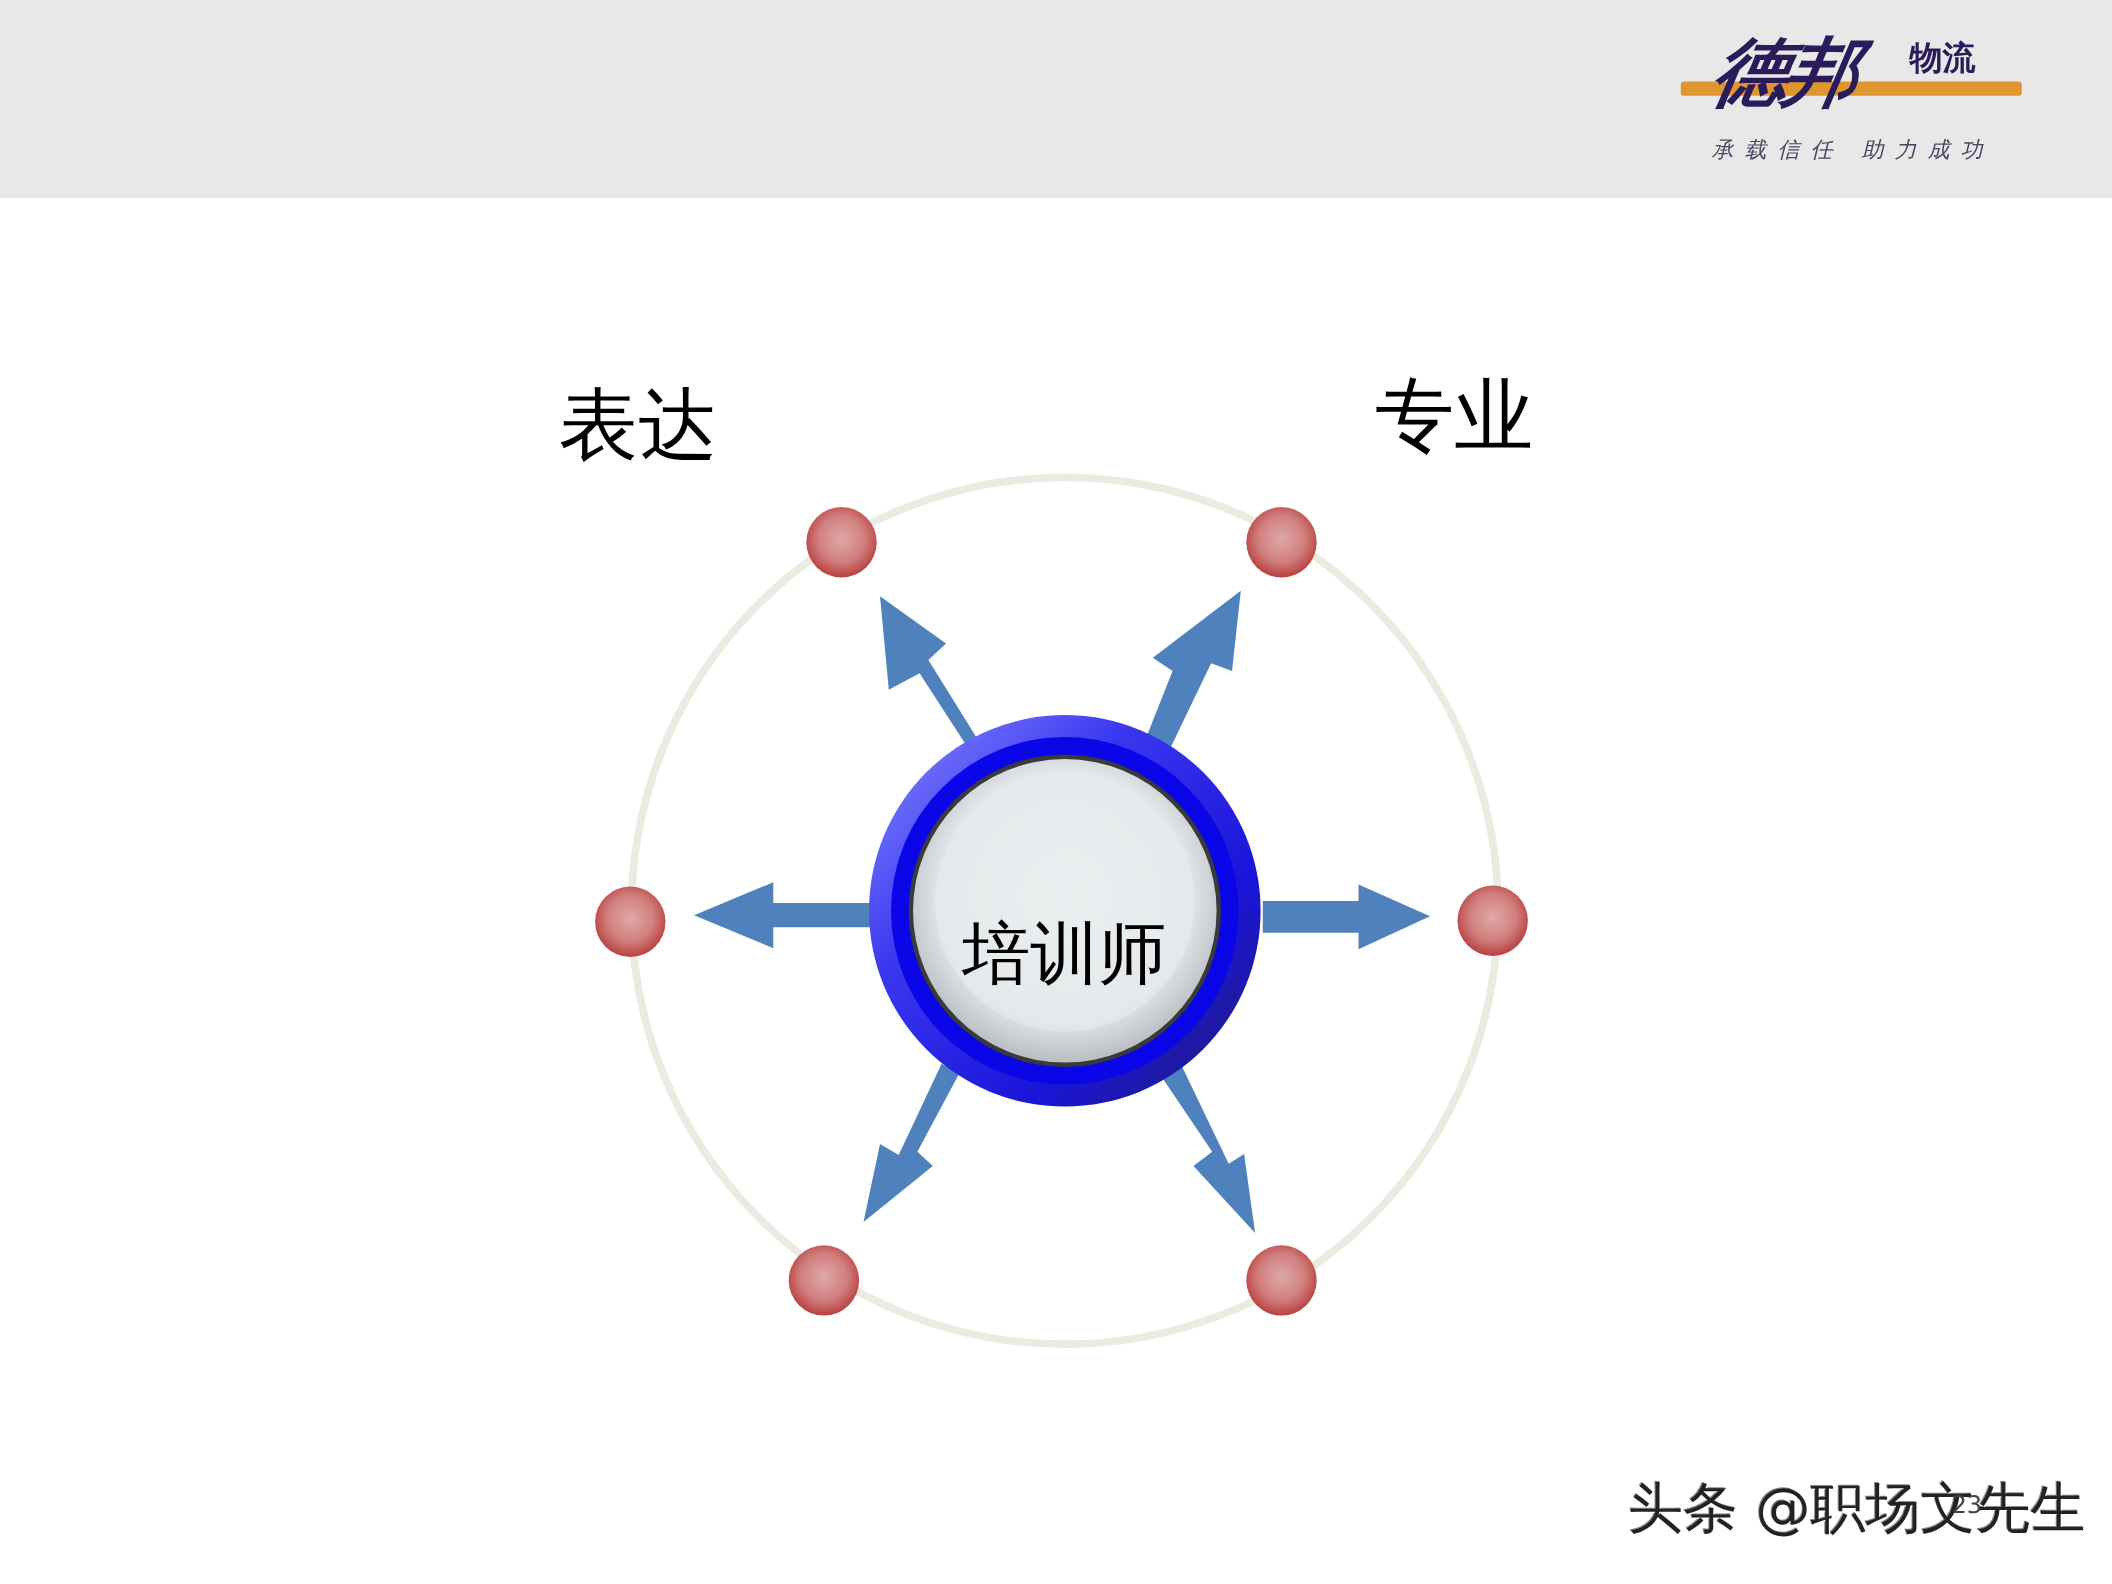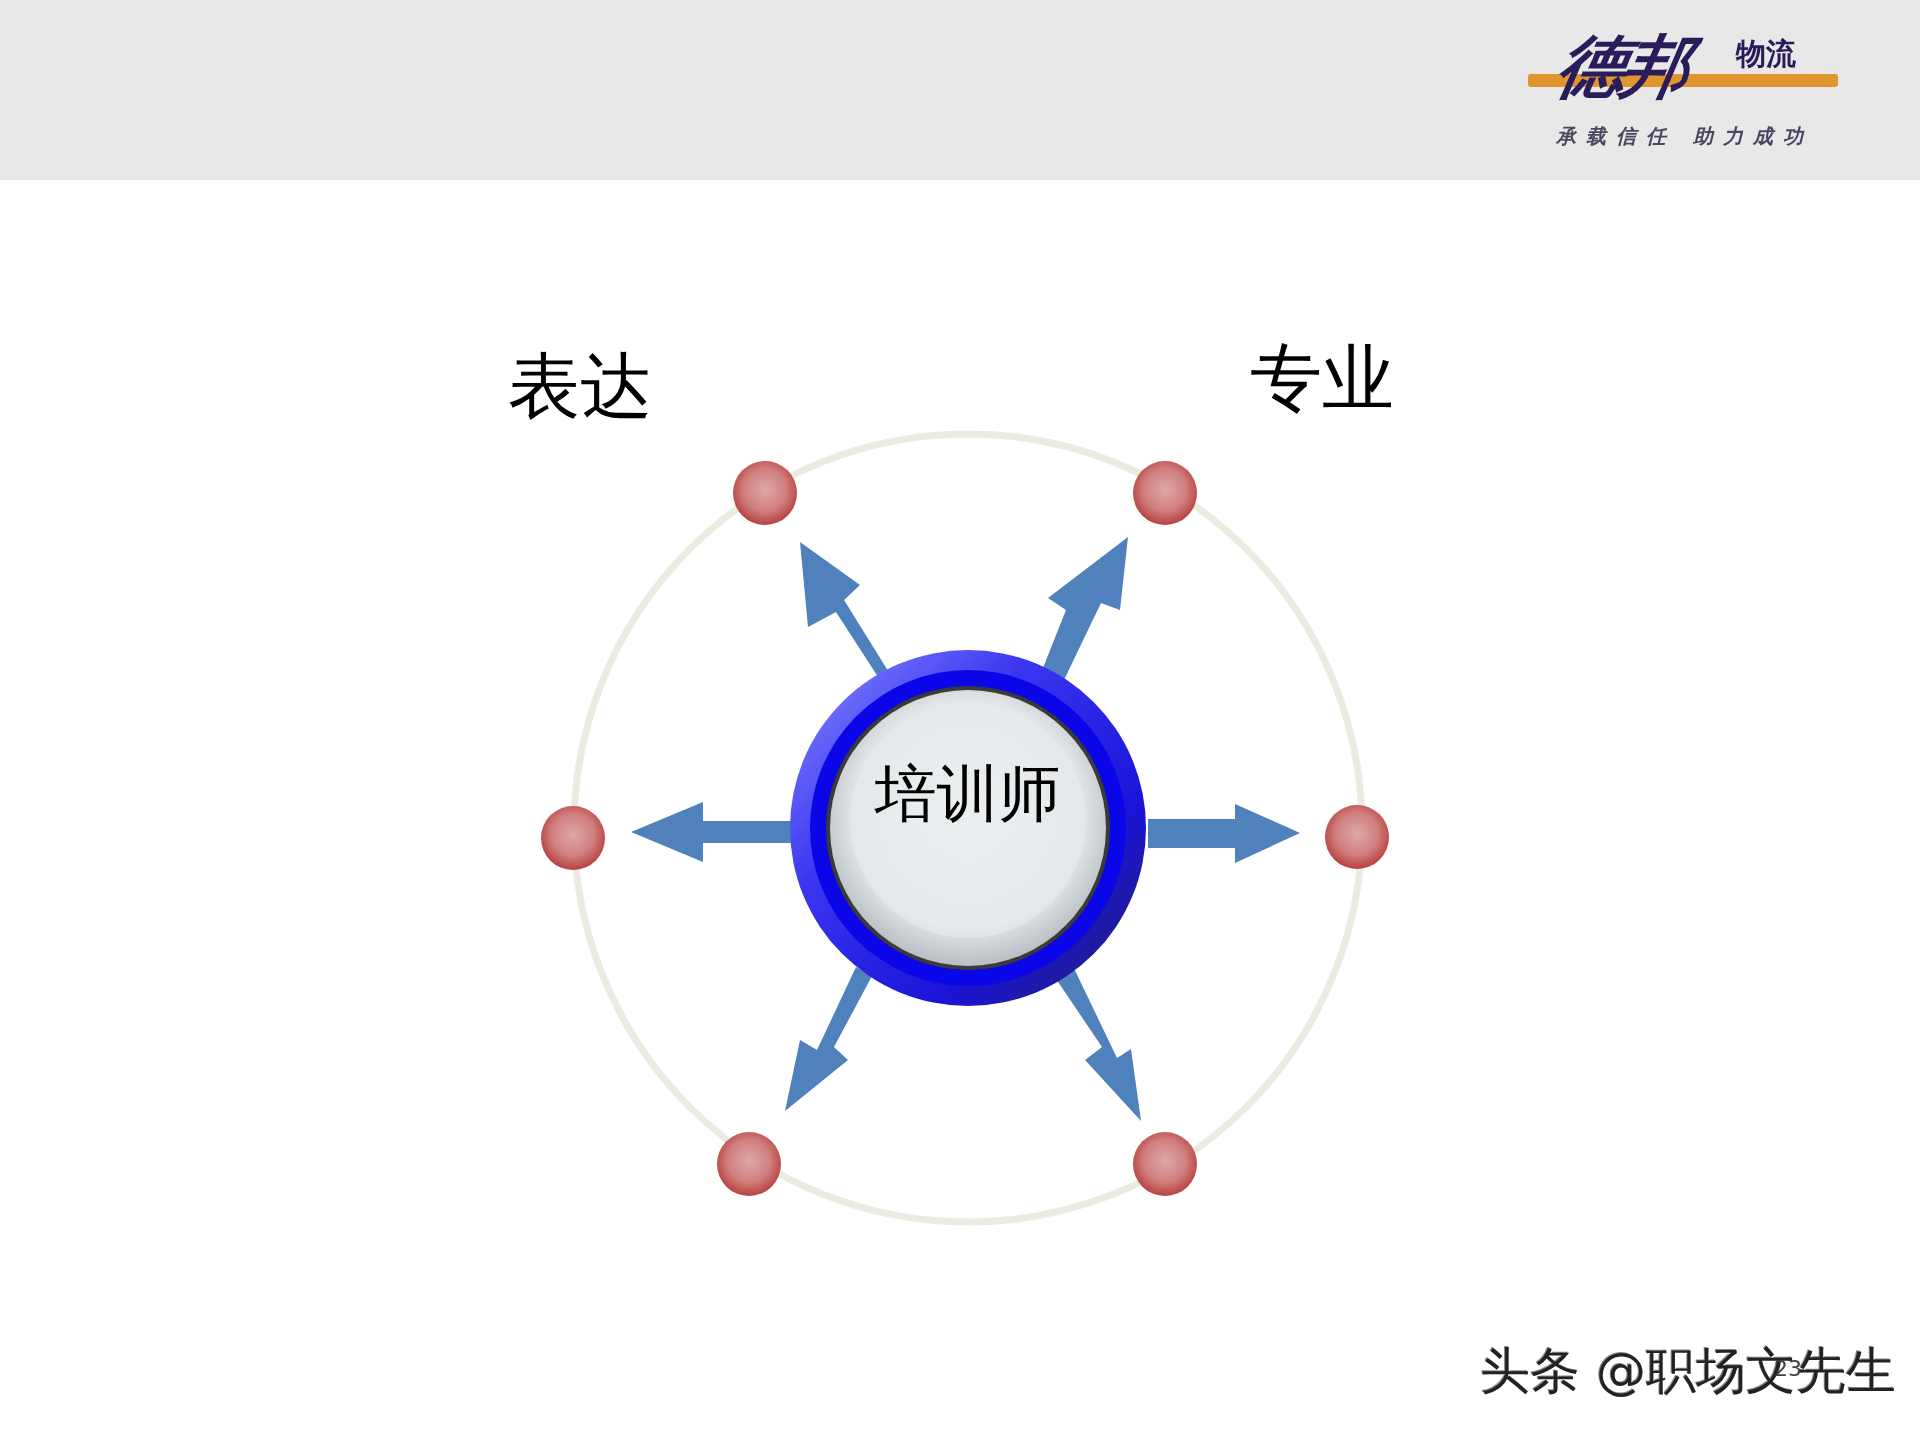--- a/index.html
+++ b/index.html
@@ -32,33 +32,33 @@
     transform: skewX(-10deg);
   }
   .logo-sub {
     position: absolute; left: 178px; top: 8px; font-size: 30px; line-height: 36px;
     font-weight: bold; color: #2a1b5a; white-space: nowrap;
     font-family: "DejaVu Sans", "Liberation Sans", sans-serif;
     margin-left: 38px;
   }
   .logo-slogan {
     position: absolute; left: 36px; top: 96px; font-size: 20px; line-height: 24px;
-    font-style: italic; font-weight: bold; color: #4a4660; white-space: nowrap;
+    font-style: italic; font-weight: normal; color: #4a4660; white-space: nowrap;
     letter-spacing: 10px;
     font-family: "DejaVu Sans", "Liberation Sans", sans-serif;
   }
   .diagram { position: absolute; left: 0; top: 0; width: 1920px; height: 1440px; }
   .label {
     position: absolute; font-size: 72px; line-height: 84px; color: #000; white-space: nowrap;
     font-family: "DejaVu Serif", "Liberation Serif", serif;
   }
   .label-expression { left: 508px; top: 344px; }
   .label-professional { left: 1250px; top: 336px; }
   .hub-text {
-    position: absolute; left: 830px; top: 754px; width: 275px; text-align: center;
+    position: absolute; left: 830px; top: 827px; width: 275px; text-align: center;
     font-size: 62px; line-height: 80px; color: #000; white-space: nowrap;
     font-family: "DejaVu Serif", "Liberation Serif", serif;
   }
   .watermark {
     position: absolute; left: 1480px; top: 1343px; font-size: 50px; line-height: 56px;
     color: #222; white-space: nowrap;
     font-family: "DejaVu Sans", "Liberation Sans", sans-serif;
     text-shadow: 1px 1px 0 #fff, -1px -1px 0 #888;
   }
   .page-number {

